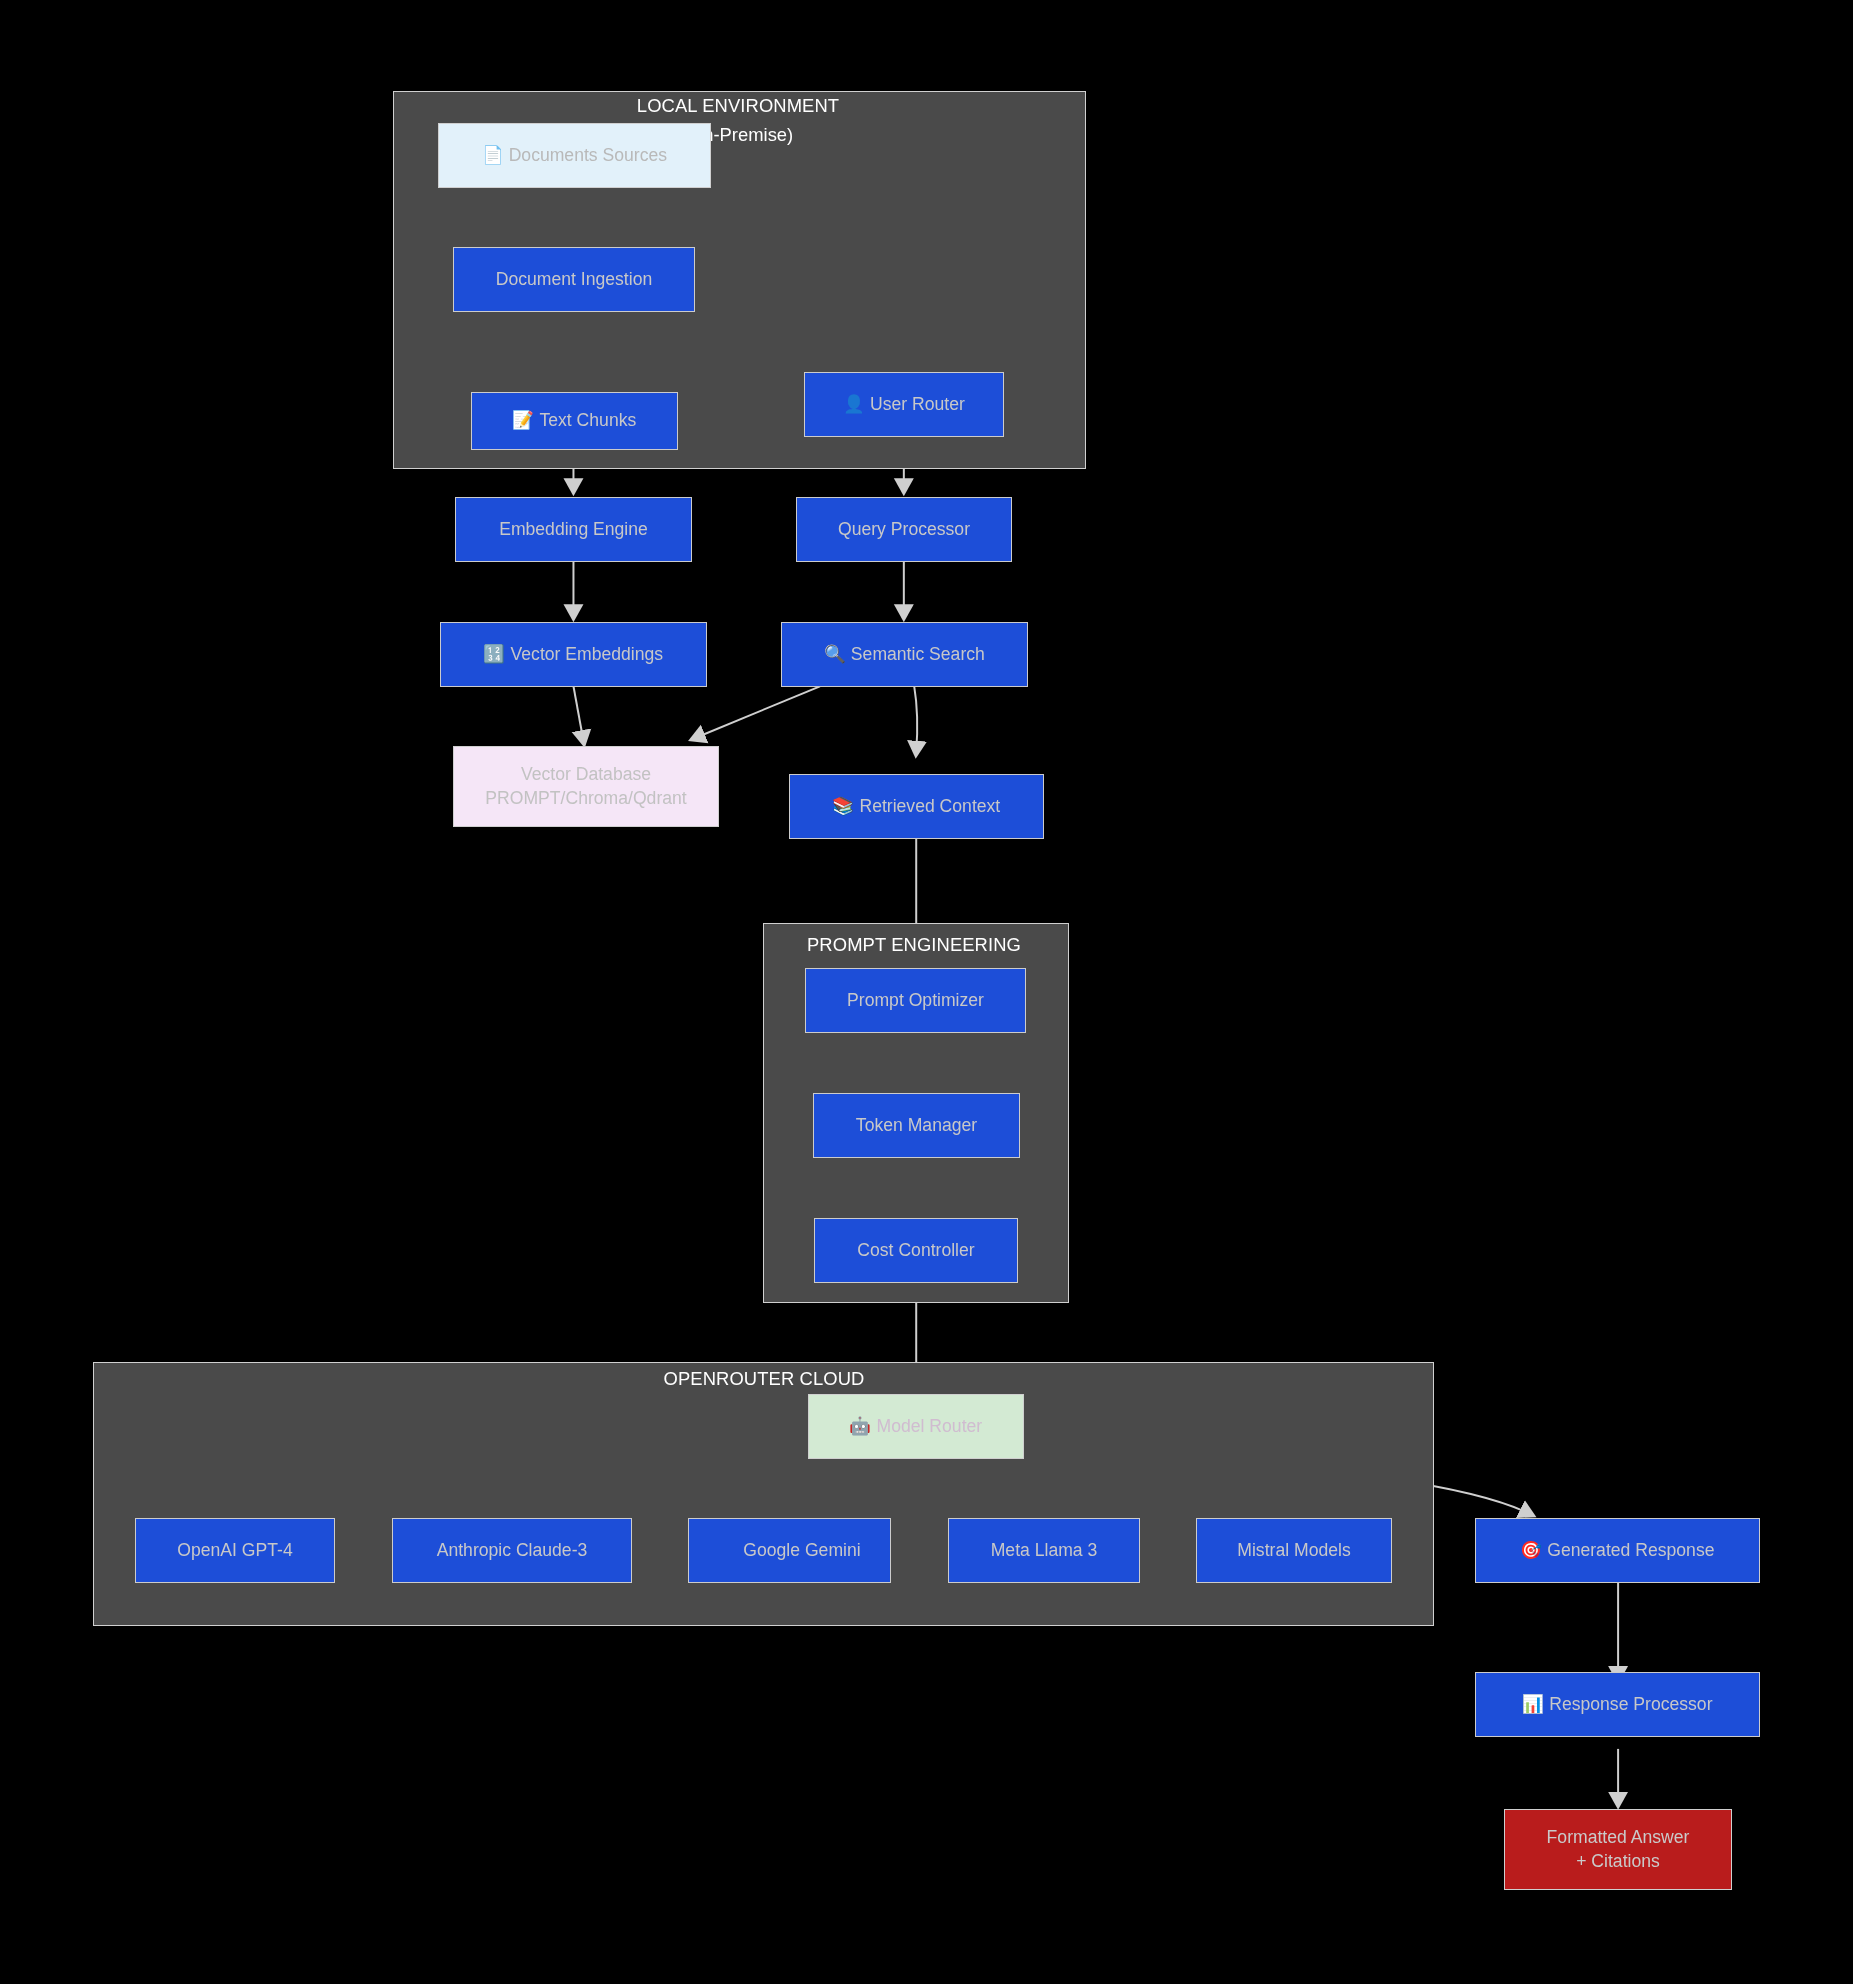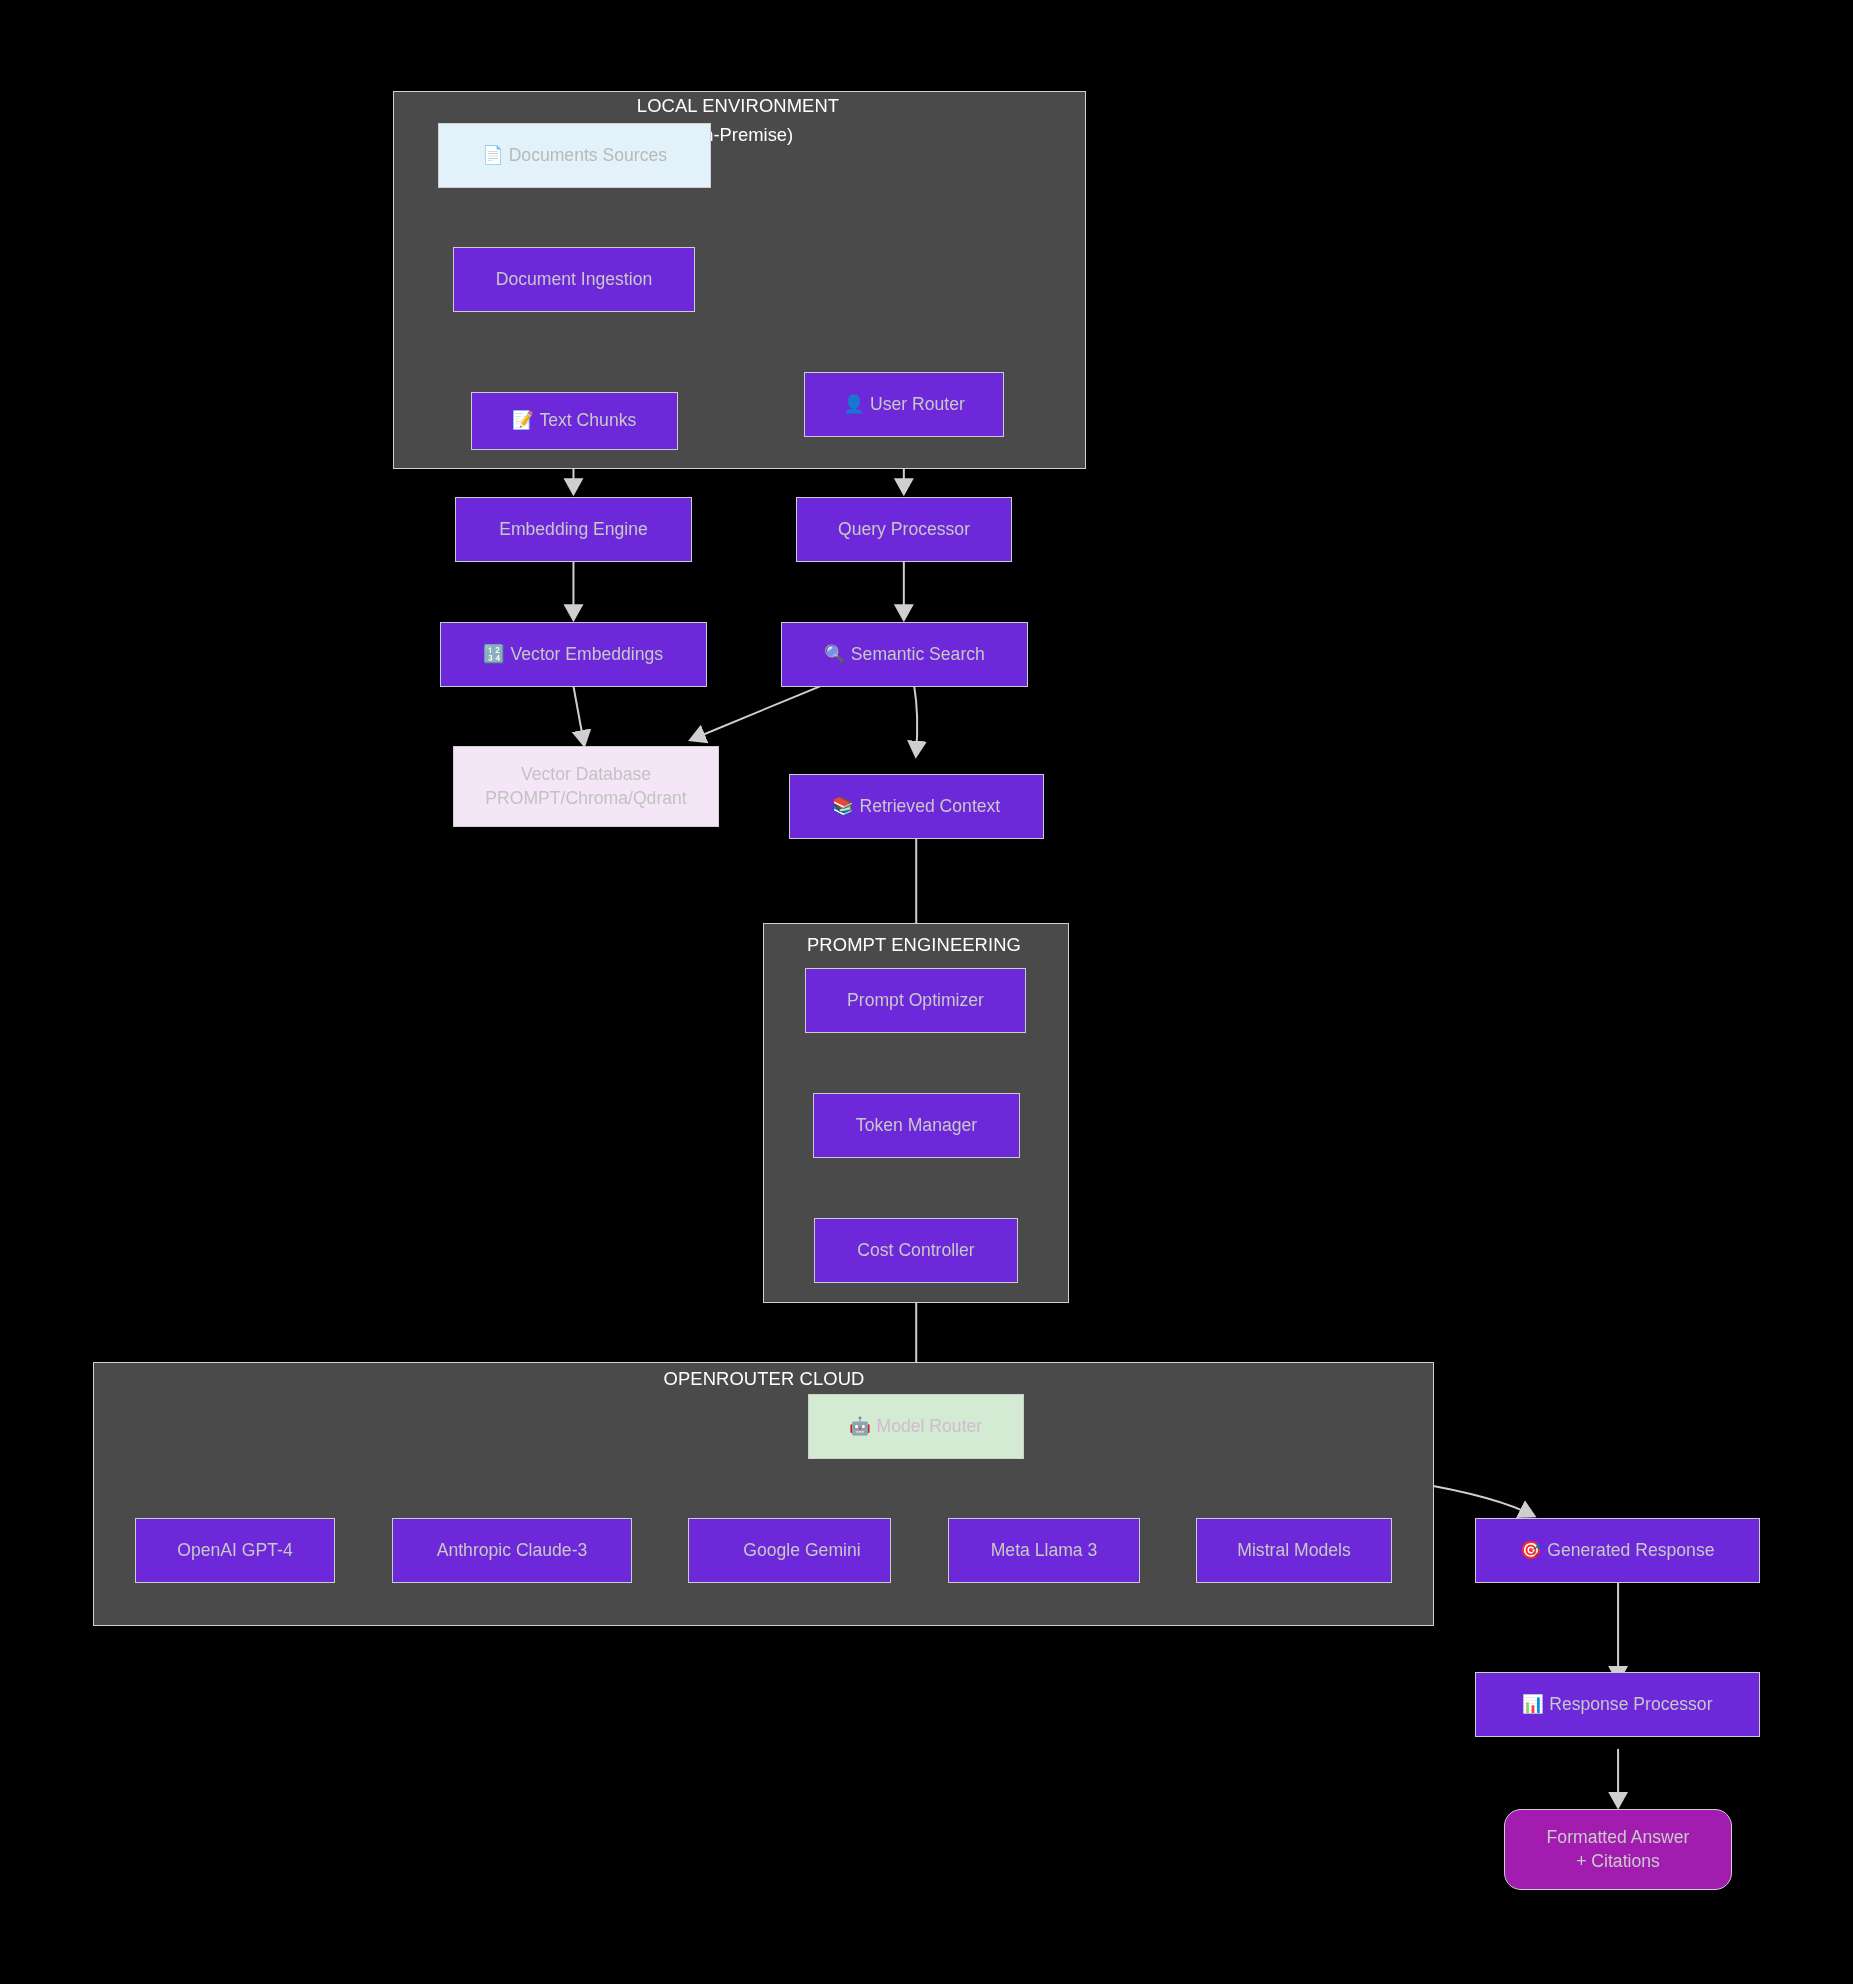--- a/index.html
+++ b/index.html
@@ -51,21 +51,21 @@
 
   
   .node {
     position: absolute;
     box-sizing: border-box;
     display: flex;
     align-items: center;
     justify-content: center;
     text-align: center;
     border: 1.2px solid #cccccc;
-    background: #6d28d9;
+    background: #1d4ed8;
     color: #c8c8c8;
     font-size: 17.6px;
     line-height: 1.32;
     padding: 1.6px 4px;
     white-space: nowrap;
   }
   .node .label-inner {
     display: block;
   }
   .node.two-line {
@@ -74,21 +74,21 @@
   .node .emoji {
     font-family: "DejaVu Sans", sans-serif;
     margin-right: 4.8px;
     display: inline-block;
   }
 
   
   .fill-blue   { background: #e2f1fa; color: #b9b9b9; border-color: #cfcfcf; }
   .fill-pink   { background: #f5e6f7; color: #c2c2c2; border-color: #cfcfcf; }
   .fill-green  { background: #d3ead3; color: #d0bcd0; border-color: #cfcfcf; }
-  .fill-cream  { background: #a21caf; color: #cacaca; border-color: #cfcfcf; border-radius: 17px; }
+  .fill-cream  { background: #b91c1c; color: #cacaca; border-color: #cfcfcf; }
 
   
   #edges {
     position: absolute;
     left: 0; top: 0;
     width: 1854px;
     height: 1985px;
     pointer-events: none;
   }
   .edge-path {

